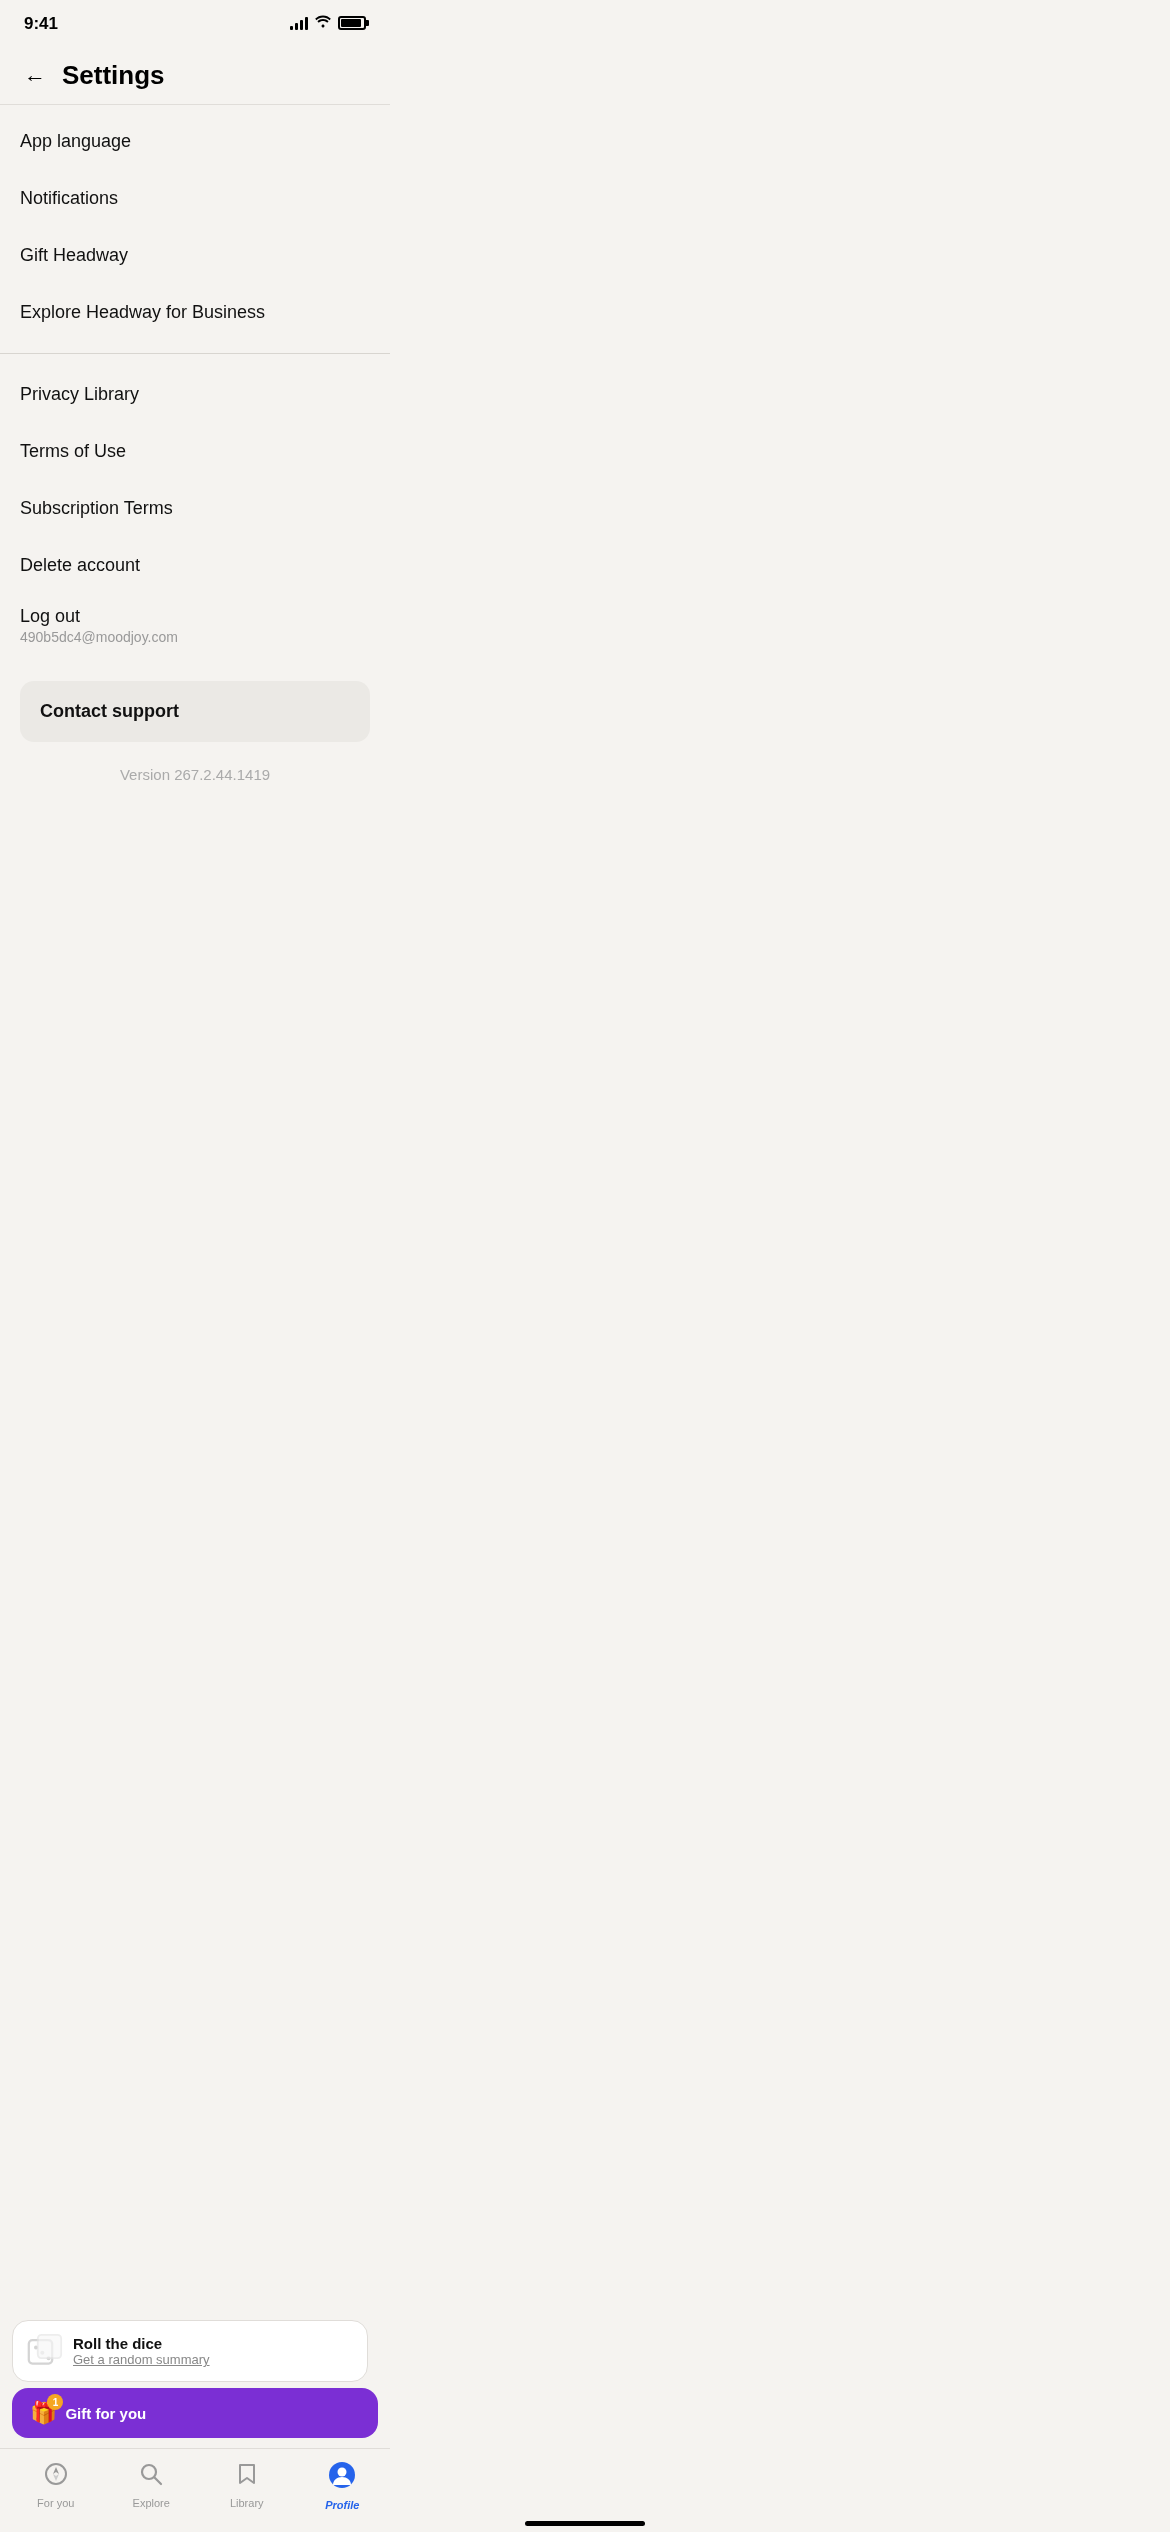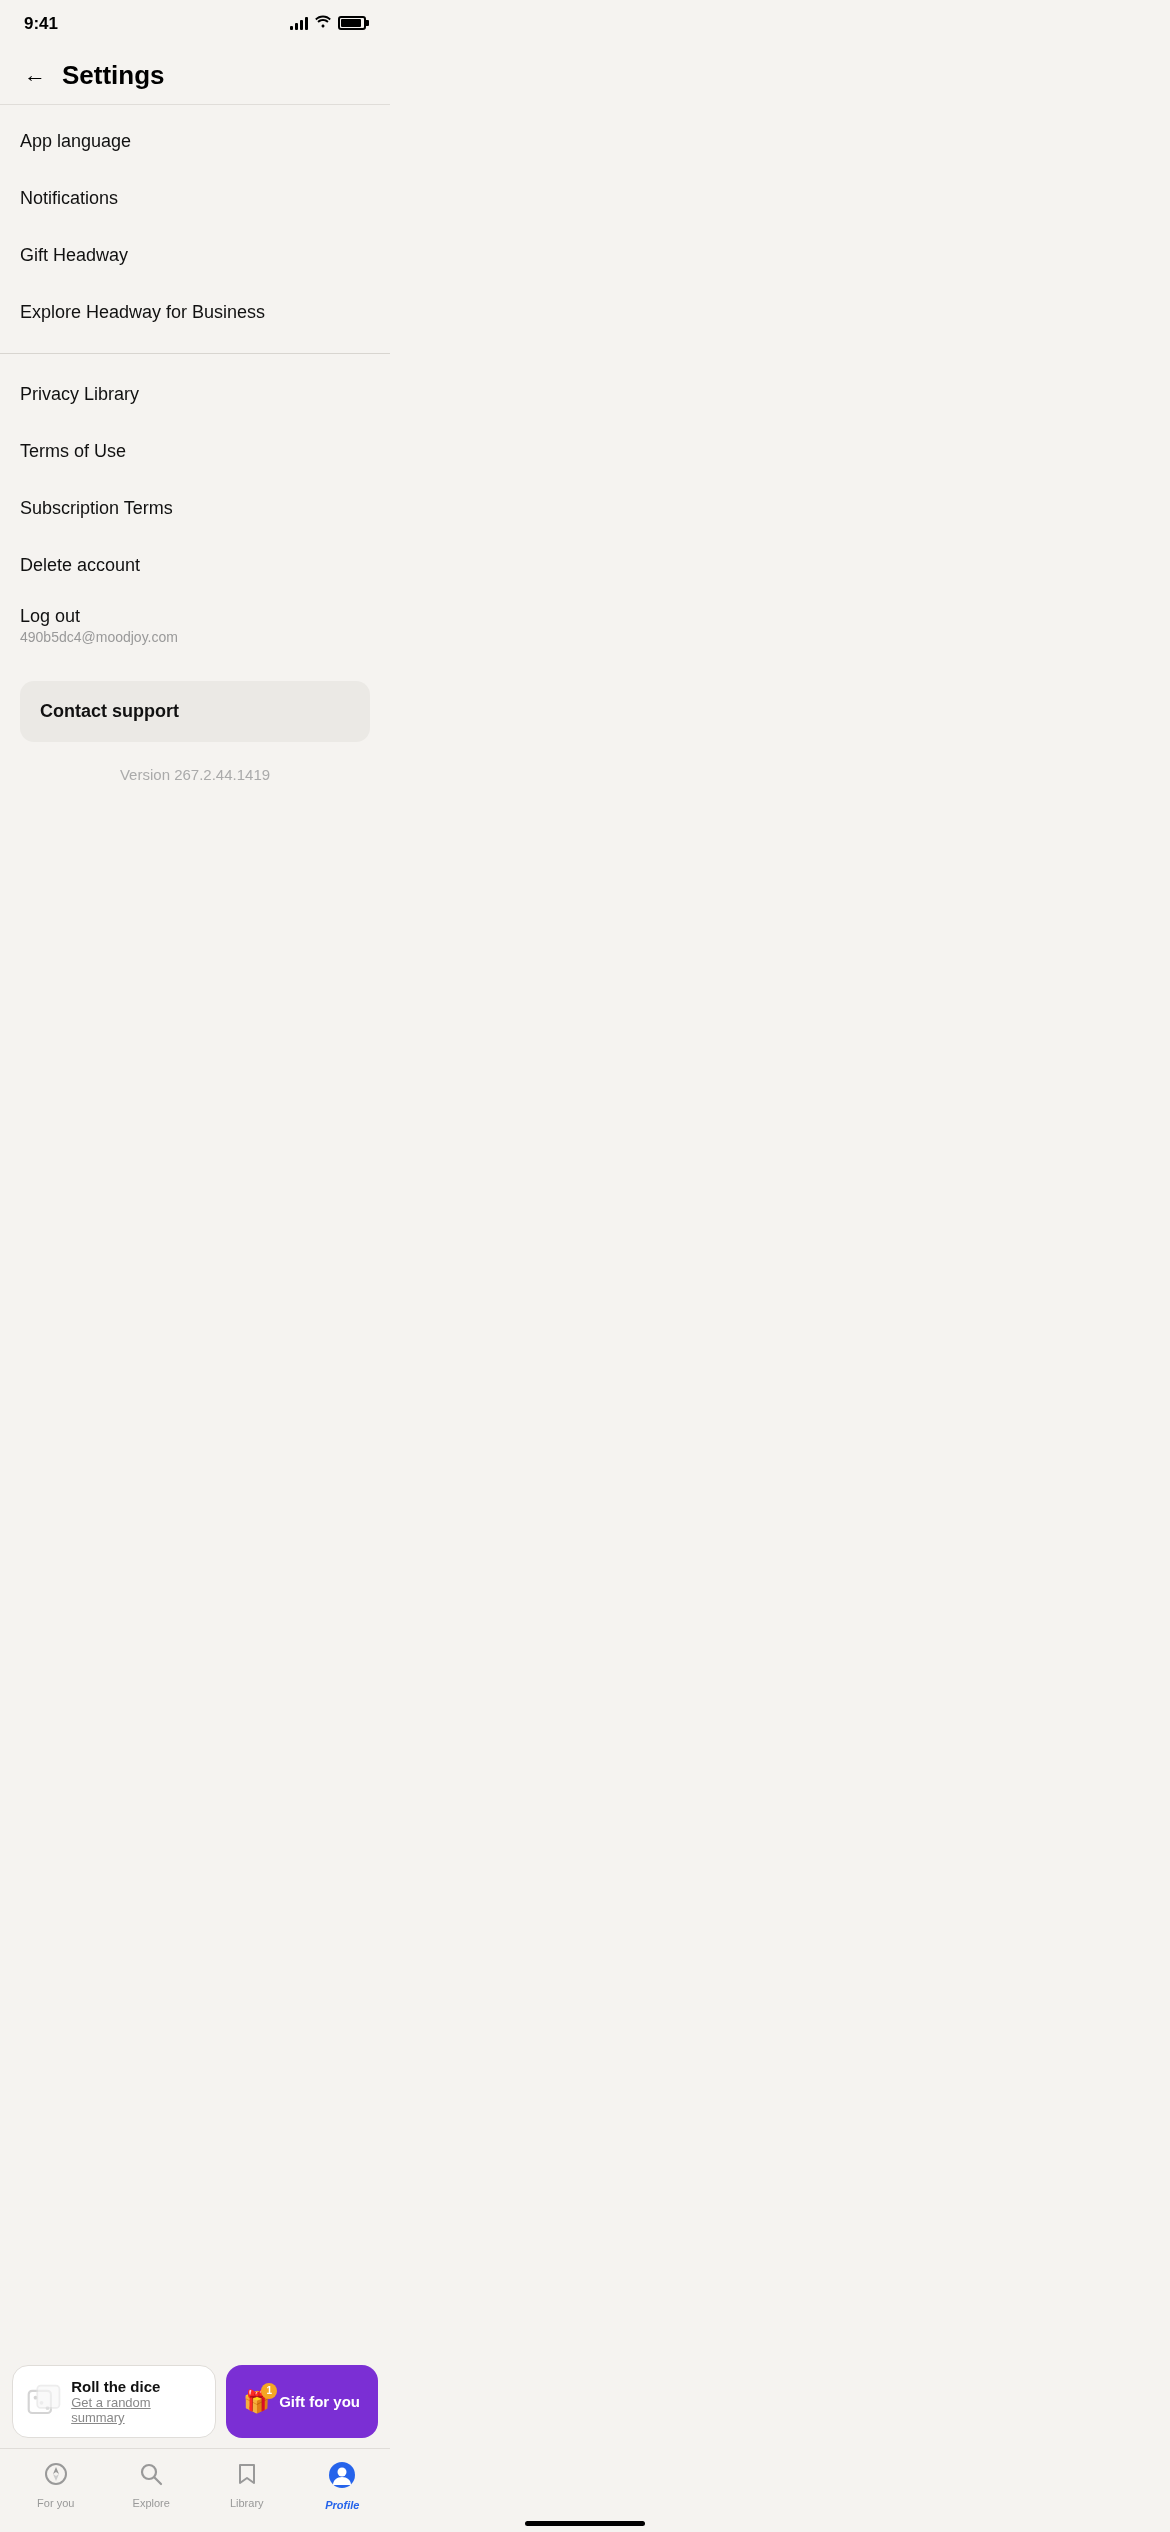--- a/index.html
+++ b/index.html
@@ -167,23 +167,24 @@
       margin: 8px 0 100px 0;
     }
 
     
     .bottom-banner {
       position: fixed;
       bottom: 84px;
       left: 0;
       width: 390px;
       display: flex;
-      gap: 0;
+      gap: 6px;
       padding: 10px 12px;
       background: #f5f3f0;
+      flex-direction: column;
     }
 
     .roll-dice-btn {
       flex: 1;
       background: #fff;
       border: 1.5px solid #e0ddd9;
       border-radius: 16px;
       padding: 12px 14px;
       display: flex;
       align-items: center;

